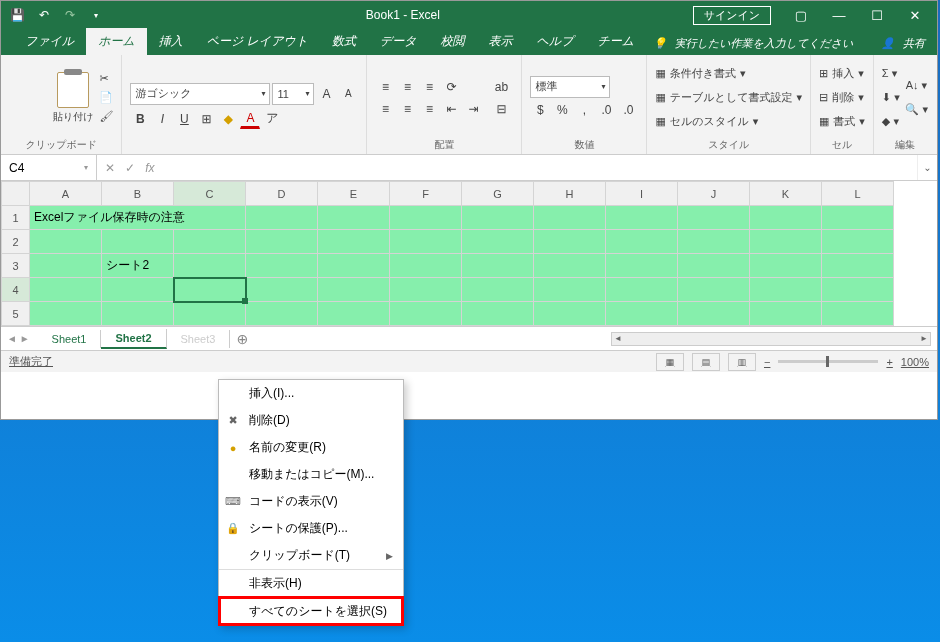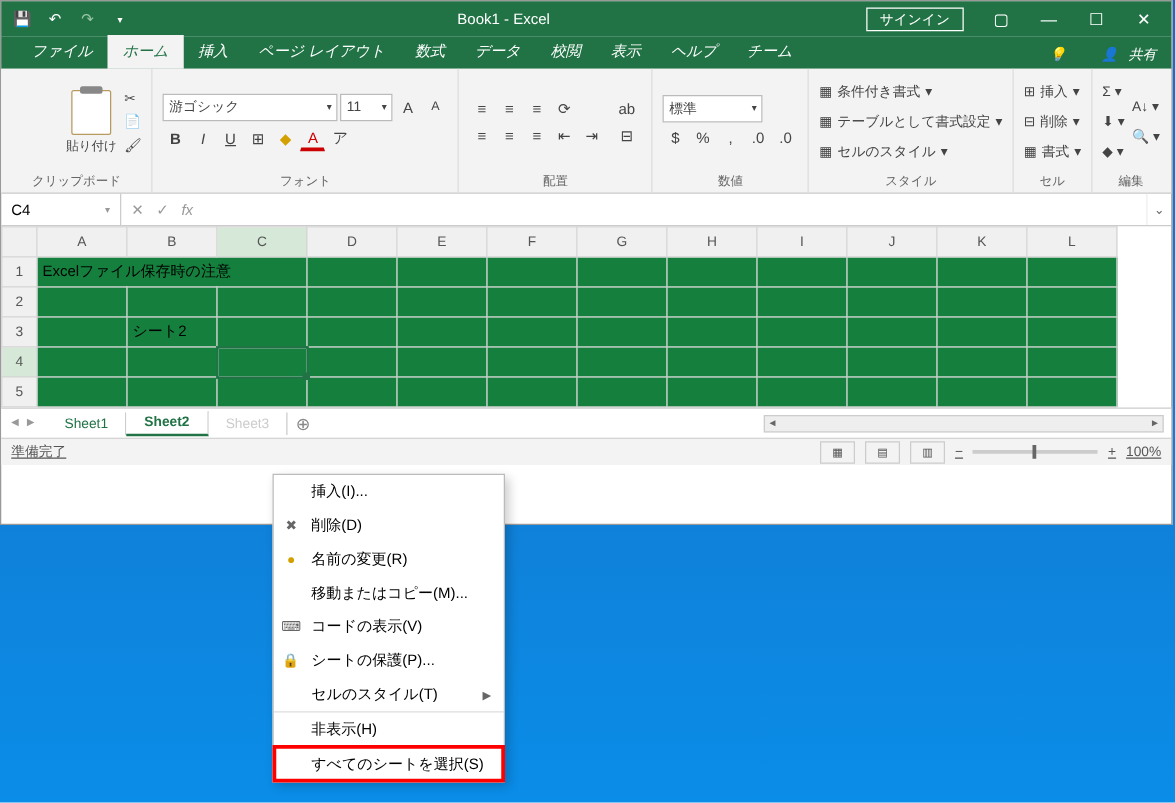--- a/index.html
+++ b/index.html
@@ -49,21 +49,21 @@
 .fxinput { flex: 1; padding: 3px 6px; font-size: 12px; }
 .fxexpand { width: 20px; display: flex; align-items: center; justify-content: center; font-size: 10px; color: #666; border-left: 1px solid #eee; }
 
 
 .gridwrap { position: relative; }
 .grid { border-collapse: collapse; font-size: 12px; }
 .grid th, .grid td { border: 1px solid #d4d4d4; height: 24px; }
 .colhdr { background: #f0f0f0; font-weight: normal; width: 72px; height: 22px !important; font-size: 11px; color: #555; }
 .rowhdr { background: #f0f0f0; font-weight: normal; width: 28px; font-size: 11px; color: #555; text-align: center; }
 .corner { background: #f0f0f0; width: 28px; }
-.cell { background: #15803d; padding: 2px 4px; text-align: left; }
+.cell { background: #86efac; padding: 2px 4px; text-align: left; }
 .colhdr.sel { background: #d6e9d8; }
 .rowhdr.sel { background: #d6e9d8; }
 .selcell { border: 2px solid #217346 !important; position: relative; }
 .selcell::after { content: ''; position: absolute; right: -3px; bottom: -3px; width: 6px; height: 6px; background: #217346; }
 
 
 .sheettabs { height: 24px; background: #fff; border-top: 1px solid #ccc; display: flex; align-items: center; font-size: 11px; padding-left: 6px; position: relative; }
 .stnav { display: flex; gap: 6px; color: #999; font-size: 10px; padding-right: 8px; }
 .stab { padding: 3px 14px; border-right: 1px solid #ccc; background: #fff; color: #217346; }
 .stab.active { border-bottom: 2px solid #217346; font-weight: bold; }
@@ -119,20 +119,21 @@
     <div class="tab">挿入</div>
     <div class="tab">ページ レイアウト</div>
     <div class="tab">数式</div>
     <div class="tab">データ</div>
     <div class="tab">校閲</div>
     <div class="tab">表示</div>
     <div class="tab">ヘルプ</div>
     <div class="tab">チーム</div>
     <div class="tabs-right">
       <span>💡</span>
+      <span>実行したい作業を入力してください</span>
       <span style="margin-left:20px">👤</span>
       <span>共有</span>
     </div>
   </div>
 
   <div class="ribbon">
     <div class="rgroup">
       <div class="rcontent">
         <div class="big-btn">
           <div class="paste-icon"></div>
@@ -172,21 +173,20 @@
             <div class="mini-btn">
                 <u>U</u>
               </div>
             <div class="mini-btn">⊞</div>
             <div class="mini-btn" style="color:#d4a000">◆</div>
             <div class="mini-btn" style="color:#c00;border-bottom:3px solid #c00">A</div>
             <div class="mini-btn">ア</div>
           </div>
         </div>
       </div>
-      <div class="rgroup-label">フォント</div>
     </div>
 
     <div class="rgroup">
       <div class="rcontent">
         <div class="align-grid">
           <div class="fontrow">
             <div class="mini-btn">≡</div>
             <div class="mini-btn">≡</div>
             <div class="mini-btn">≡</div>
             <div class="mini-btn">⟳</div>
@@ -416,21 +416,21 @@
     </div>
   <div class="ctxitem">
       <span class="ctxicon">⌨</span>
       <span>コードの表示(V)</span>
     </div>
   <div class="ctxitem">
       <span class="ctxicon">🔒</span>
       <span>シートの保護(P)...</span>
     </div>
   <div class="ctxitem">
-      <span>セルのスタイル(T)</span>
+      <span>クリップボード(T)</span>
       <span class="ctxarrow">▶</span>
     </div>
   <div class="ctxitem sep">
       <span>非表示(H)</span>
     </div>
   <div class="ctxitem sep highlight">
       <span>すべてのシートを選択(S)</span>
     </div>
 </div>
 

